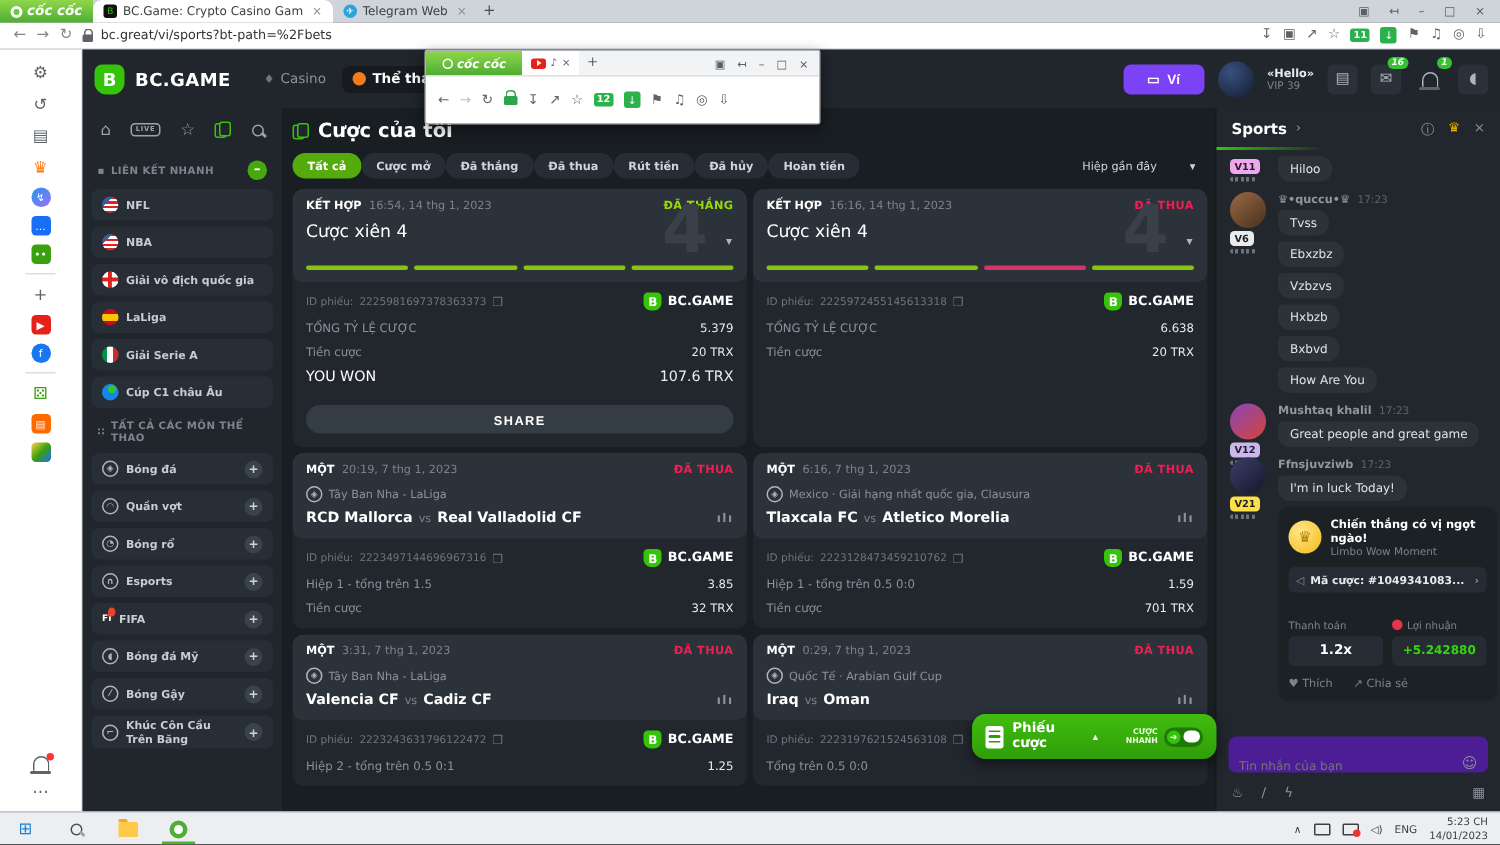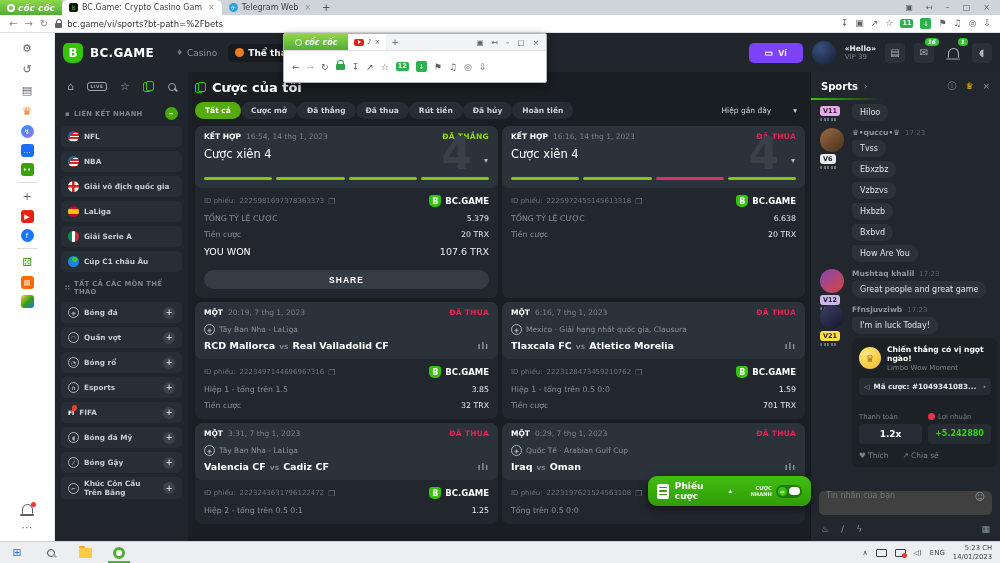--- a/index.html
+++ b/index.html
@@ -97,21 +97,21 @@
   .cstatus{margin-left:auto;font-weight:bold;font-size:7.5px;letter-spacing:.3px}
   .win-t{color:#96d90b}.lose-t{color:#ef1e53}
   .ctitle{color:#fff;font-size:11.5px;margin-top:6px}
   .ghost{position:absolute;right:26px;top:2px;font-size:44px;font-weight:bold;color:#394049}
   .caret{position:absolute;right:10px;top:30px;color:#aeb6bd;font-size:8px}
   .barsrow{display:flex;gap:4px;margin-top:16px}
   .bar{flex:1;height:3px;border-radius:2px}
   .bar.win{background:#86c40d}.bar.lose{background:#d6336c}
   .league{color:#8a929b;font-size:7.5px;margin-top:7px;display:flex;gap:4px;align-items:center}
   .teams{display:flex;align-items:baseline;gap:4px;margin-top:5px;color:#fff;font-size:9.5px;font-weight:bold}
-  .teams .vs{color:#7a838c;font-weight:bold;font-size:7.5px}
+  .teams .vs{color:#7a838c;font-weight:normal;font-size:7.5px}
   .chart-ic{margin-left:auto;color:#8a929b;font-size:8px;font-weight:bold;letter-spacing:1px}
   .cbot{padding:7px 9px 9px}
   .idrow{display:flex;align-items:center;gap:4px;color:#6d757e;font-size:7px}
   .idrow .copy{color:#6d757e;font-size:8px}
   .cbrand{margin-left:auto;display:flex;align-items:center;gap:4px;color:#fff;font-weight:bold;font-size:8.5px}
   .cbrand .bb{width:12px;height:12px;background:#35c40a;border-radius:3px 3px 5px 5px;color:#fff;font-size:8px;display:flex;align-items:center;justify-content:center}
   .drow{display:flex;justify-content:space-between;margin-top:7px;font-size:7.8px;color:#8a929b}
   .drow .val{color:#e8ebee}
   .drow.big{color:#fff;font-weight:normal;font-size:9.5px}
   .sharebtn{margin:4px 9px 9px;background:#343c44;border:none;border-radius:13px;height:19px;color:#fff;font-weight:bold;font-size:8.5px;letter-spacing:1px;display:flex;align-items:center;justify-content:center}
@@ -145,21 +145,21 @@
   .pref{background:#262c33;border-radius:4px;margin-top:6px;padding:4px 5px;display:flex;align-items:center;gap:4px;color:#e6e9ec;font-size:7.2px;font-weight:600}
   .pref .spk{color:#8a929b}.pref .nx{margin-left:auto;color:#8a929b}
   .pcols{display:flex;gap:6px;margin-top:18px}
   .pcol{flex:1}
   .plab{color:#7b838b;font-size:6.8px;display:flex;gap:3px;align-items:center}
   .plab .hot{width:7px;height:7px;border-radius:50%;background:#e8334f;display:inline-block}
   .pvalbox{background:#262c33;border-radius:4px;height:20px;margin-top:3px;display:flex;align-items:center;justify-content:center;font-weight:bold}
   .pay{color:#fff;font-size:9px}
   .profit{color:#35d60a;font-size:8px}
   .pacts{display:flex;gap:14px;margin-top:7px;color:#7b838b;font-size:7.5px}
-  .chat-input{margin:20px 8px 2px;background:#404040;border-radius:5px;height:24px;display:flex;align-items:flex-start;padding:0 7px;flex:none}
+  .chat-input{margin:20px 8px 2px;background:#4c1d95;border-radius:5px;height:24px;display:flex;align-items:flex-end;padding:0 7px;flex:none}
   .chat-input input{flex:1;background:none;border:none;outline:none;color:#cfd5da;font-size:8px;font-family:inherit}
   .chat-input .emo{color:#8a929b;font-size:10px}
   .chat-f{height:24px;display:flex;align-items:center;gap:12px;padding:0 10px;color:#8a929b;font-size:9px;flex:none}
   .chat-f .right{margin-left:auto}
 
   
   .mini{position:absolute;left:283px;top:33px;width:264px;height:50px;background:#fff;border:1px solid #aeb2b8;box-shadow:0 3px 10px rgba(0,0,0,.45);z-index:60;border-radius:2px}
   .mini-t{height:17px;display:flex;align-items:center;background:#f1f3f4;border-bottom:1px solid #e0e0e0}
   .mini-brand{height:100%;width:64px;background:linear-gradient(180deg,#8fd64a,#4fae35);color:#fff;font-weight:bold;font-style:italic;font-size:8px;display:flex;align-items:center;justify-content:center;gap:3px}
   .mini-brand .ring{width:7px;height:7px;border:1.5px solid #fff;border-radius:50%}
@@ -223,21 +223,21 @@
     <span>×</span>
   </div>
 </div>
 
 <div class="toolbar">
   <span class="navg">←</span>
   <span class="navg">→</span>
   <span class="navg">↻</span>
   <div class="urlbox">
     <span class="padlock"></span>
-    <span>bc.game/vi/sports?bt-path=%2Fbets</span>
+    <span>bc.great/vi/sports?bt-path=%2Fbets</span>
   </div>
   <span class="tool-ic">↧</span>
   <span class="tool-ic">▣</span>
   <span class="tool-ic">↗</span>
   <span class="tool-ic">☆</span>
   <span class="cal">11</span>
   <span class="dlbox">↓</span>
   <span class="tool-ic">⚑</span>
   <span class="tool-ic">♫</span>
   <span class="tool-ic">◎</span>

